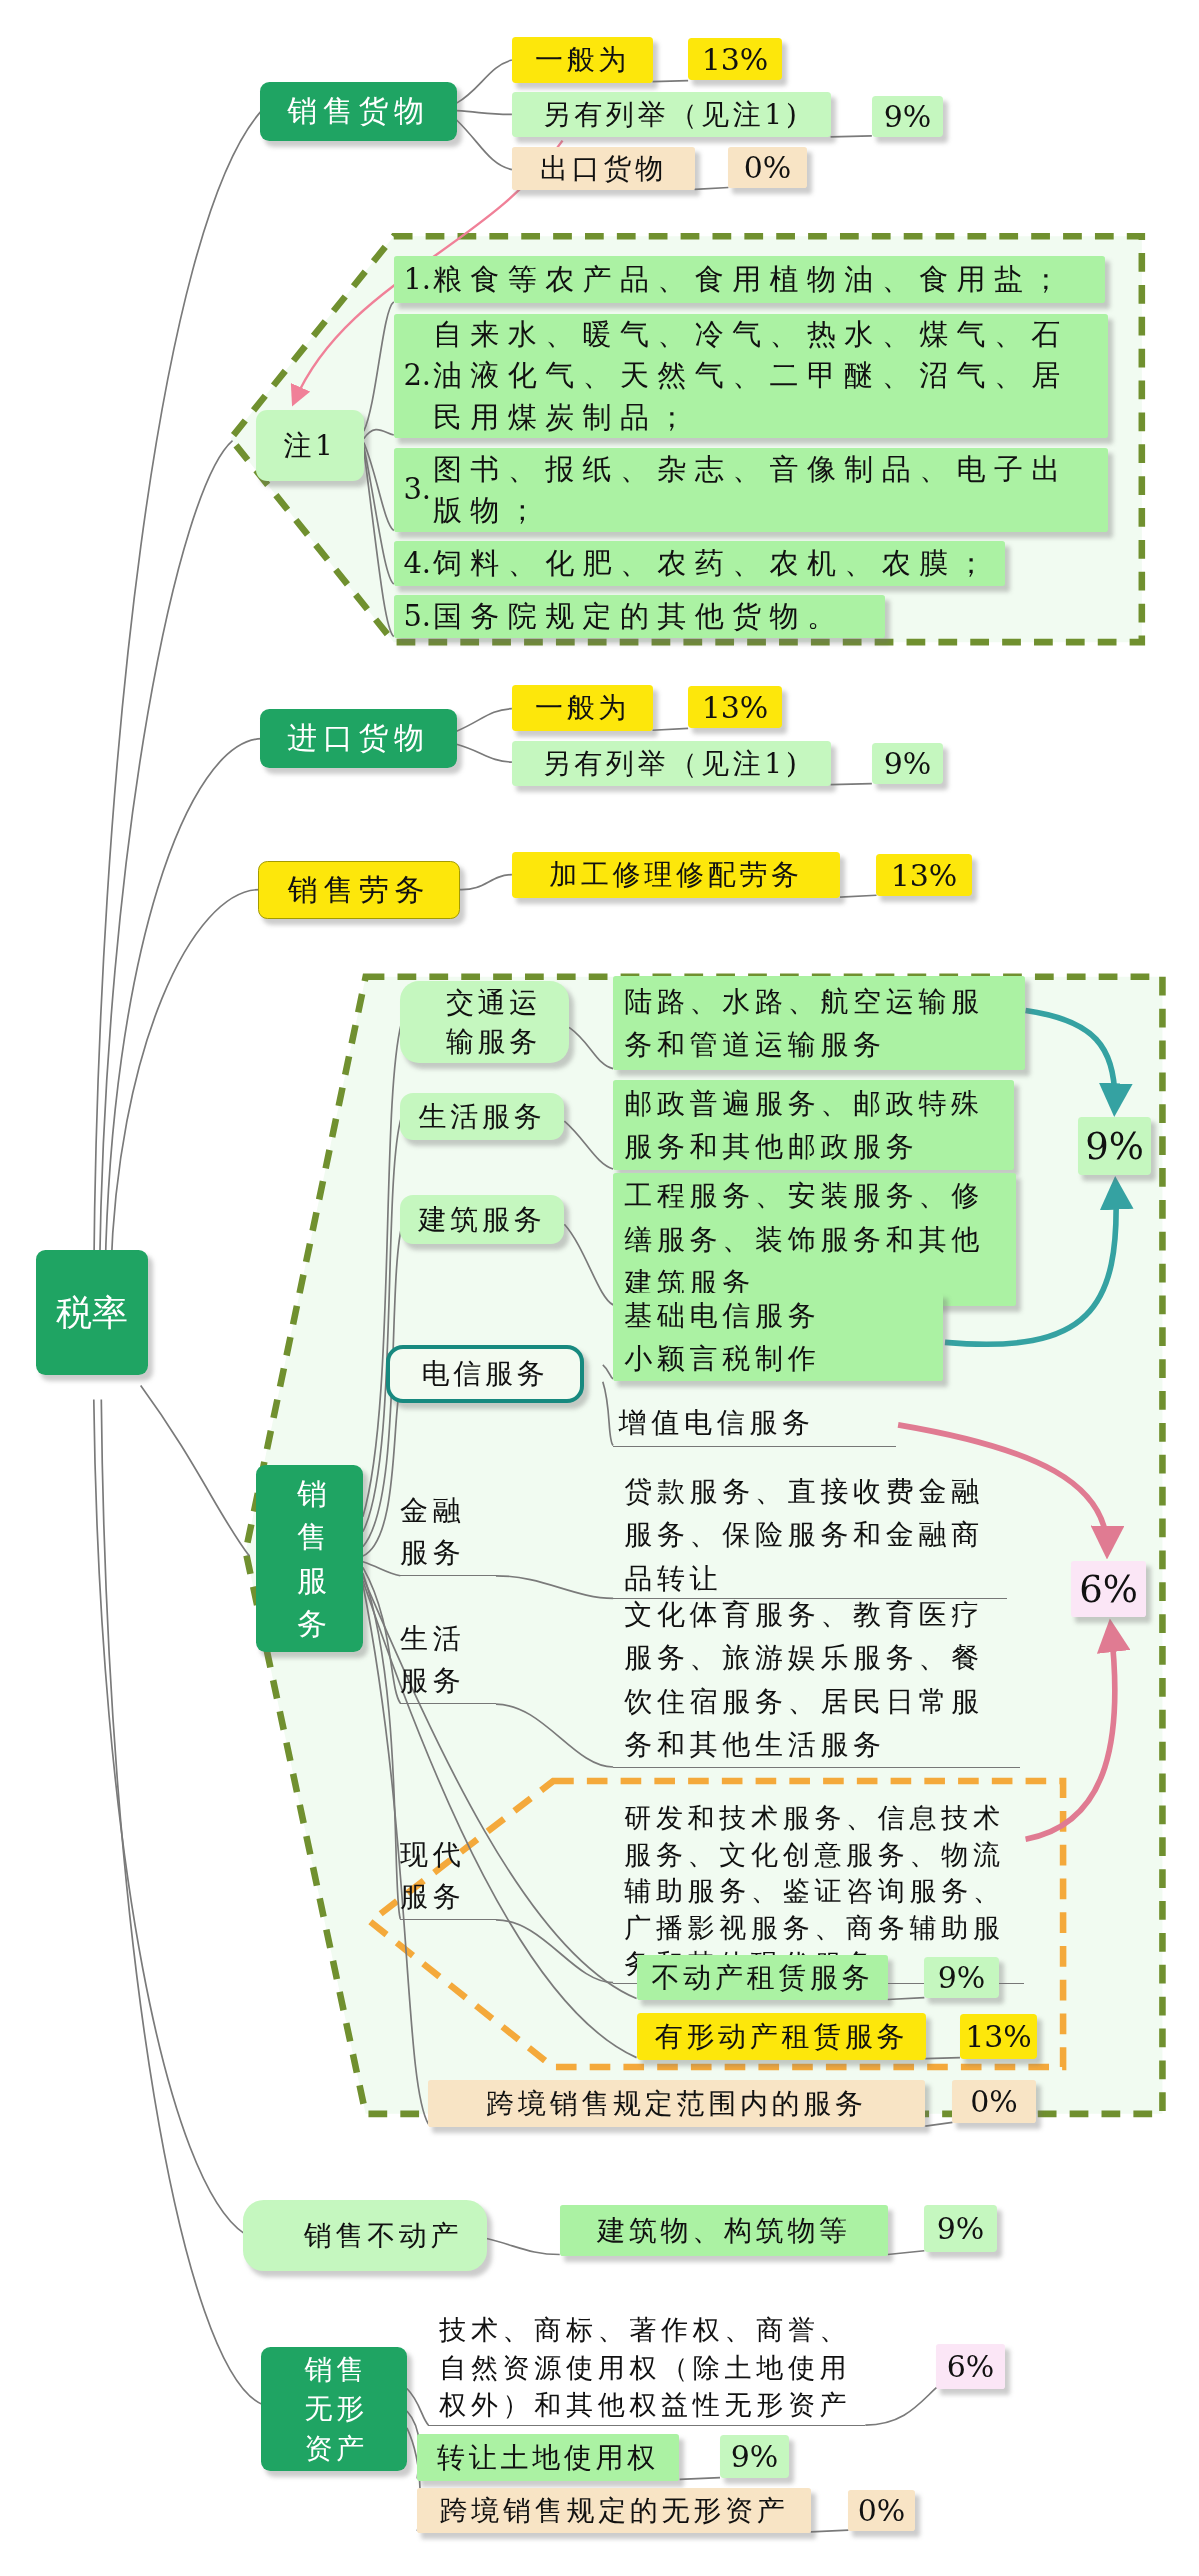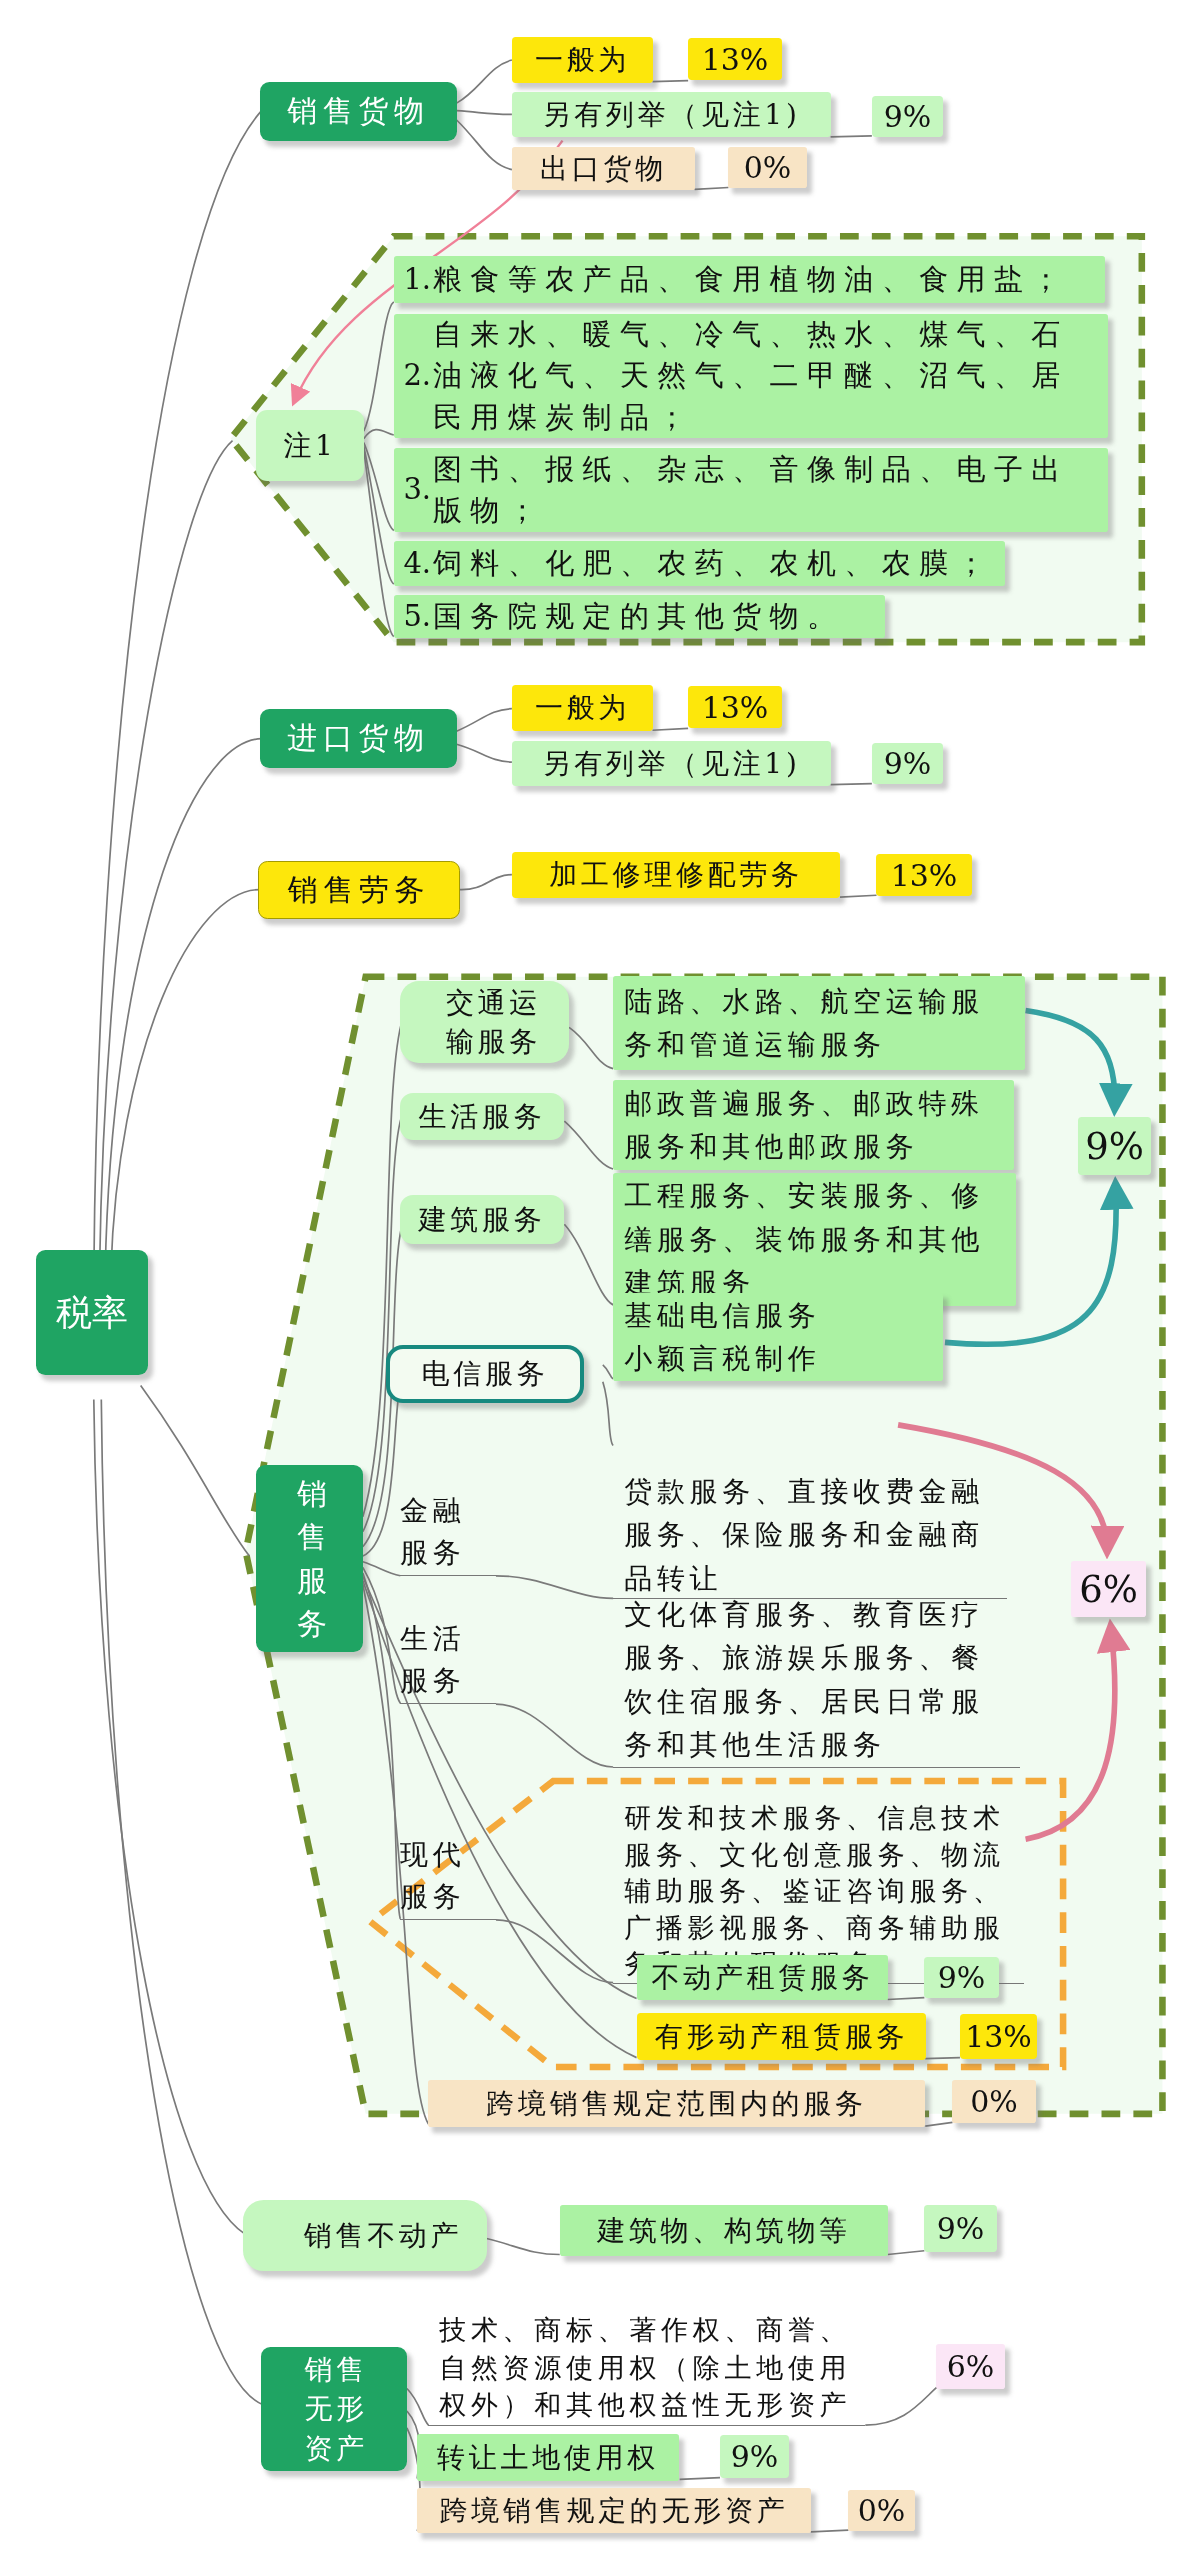--- a/index.html
+++ b/index.html
@@ -177,20 +177,21 @@
   <div class="box lgreen shadow detail" style="left:613px;top:1080px;width:401px;height:90px;">邮政普遍服务、邮政特殊服务和其他邮政服务</div>
 
   <div class="box pgreen shadow" style="left:400px;top:1195px;width:164px;height:49px;">建筑服务</div>
   <div class="box lgreen shadow detail" style="left:613px;top:1173px;width:403px;height:133px;">工程服务、安装服务、修缮服务、装饰服务和其他建筑服务</div>
 
   <div class="box pgreen shadow rate bigrate" style="left:1078px;top:1117px;width:73px;height:58px;border-radius:3.7px;">9%</div>
 
   <div class="box lgreen shadow detail pre" style="left:613px;top:1293px;width:330px;height:88px;align-items:center;">基础电信服务
 小颖言税制作</div>
   <div class="box teleco shadow" style="left:386px;top:1345px;width:198px;height:58px;">电信服务</div>
+  <div class="box plain" style="left:613px;top:1400px;width:283px;height:47px;padding-left:5.6px;">增值电信服务</div>
 
   <div class="box plain" style="left:400px;top:1488px;width:96px;height:88px;line-height:1.5;">金融服务</div>
   <div class="box plain detail" style="left:613px;top:1472px;width:394px;height:127px;">贷款服务、直接收费金融服务、保险服务和金融商品转让</div>
 
   <div class="box plain" style="left:400px;top:1616px;width:96px;height:88px;line-height:1.5;">生活服务</div>
   <div class="box plain detail" style="left:613px;top:1592px;width:407px;height:176px;">文化体育服务、教育医疗服务、旅游娱乐服务、餐饮住宿服务、居民日常服务和其他生活服务</div>
 
   <div class="box pink shadow rate bigrate" style="left:1071px;top:1561px;width:75px;height:56px;">6%</div>
 
   <div class="box plain" style="left:400px;top:1832px;width:96px;height:88px;line-height:1.5;">现代服务</div>

